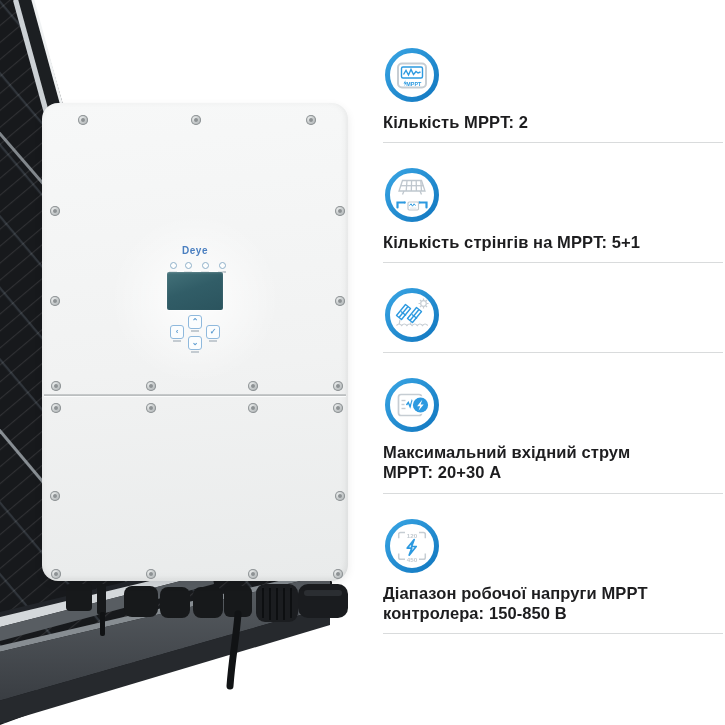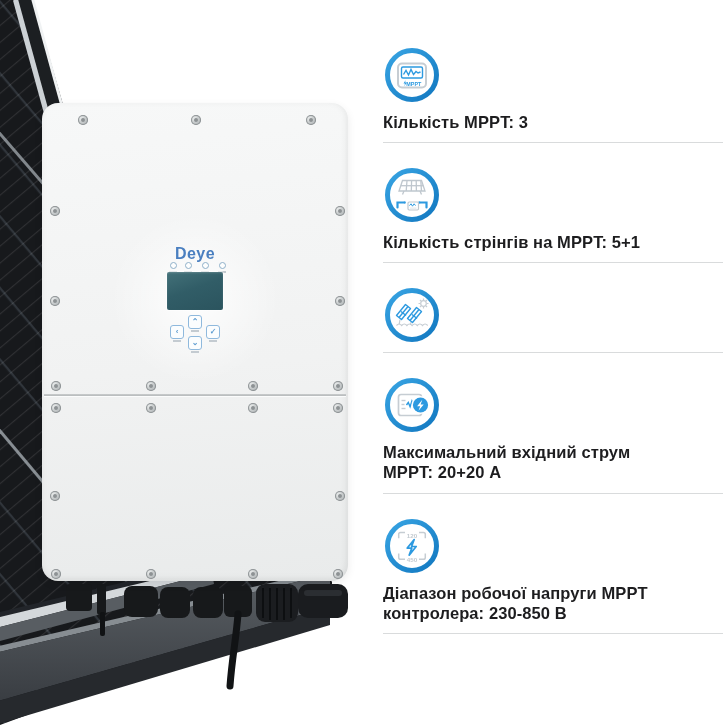--- a/index.html
+++ b/index.html
@@ -18,21 +18,21 @@
         background:linear-gradient(#c9cccd,#b6babb);}
   .seam::after{content:"";position:absolute;left:0;right:0;top:2px;height:1px;background:#fbfcfc;}
   .screw{position:absolute;width:10px;height:10px;border-radius:50%;
          background:radial-gradient(circle at 35% 35%,#eceeee 0%,#c6cacb 45%,#9fa4a6 100%);
          box-shadow:inset 0 0 0 1px rgba(130,135,138,0.8);}
   .screw::after{content:"";position:absolute;left:3px;top:3px;width:4px;height:4px;border-radius:50%;
          background:#8d9294;}
   .halo{position:absolute;left:68px;top:110px;width:170px;height:170px;border-radius:50%;
         background:radial-gradient(circle,rgba(255,255,255,0.9) 0%,rgba(255,255,255,0) 70%);}
   .brand{position:absolute;left:0;top:142px;width:100%;text-align:center;
-         color:#4a7fc0;font-size:16px;font-weight:700;letter-spacing:0.5px;}
+         color:#4a7fc0;font-size:10px;font-weight:700;letter-spacing:0.5px;}
   .led{position:absolute;top:159px;width:5px;height:5px;border-radius:50%;
        border:1px solid #8fb0c9;background:#fdfefe;}
   .led::after{content:"";position:absolute;left:-2px;top:8px;width:8px;height:2px;background:#c2c9ce;}
   .lcd{position:absolute;left:125px;top:169px;width:56px;height:38px;border-radius:2px;
        background:linear-gradient(160deg,#437179 0%,#315d67 45%,#2b545e 100%);
        box-shadow:0 0 0 1px rgba(255,255,255,0.55), inset 0 1px 2px rgba(255,255,255,0.18);}
   .dbtn{position:absolute;width:12px;height:12px;border:1px solid #8fb9dd;border-radius:3px;
         background:#fbfdfe;color:#5e9cd0;font-size:8px;line-height:11px;text-align:center;font-weight:700;}
   .dbtn::after{content:"";position:absolute;left:2px;top:14px;width:8px;height:1.5px;background:#c4cbd1;}
 
@@ -159,21 +159,21 @@
 
     <div class="spec">
       <svg class="badge" viewBox="0 0 56 56">
         <circle cx="28" cy="28" r="24.5" fill="#ffffff" stroke="url(#rg)" stroke-width="5"></circle>
         <rect x="14" y="16.5" width="28" height="24" rx="4" fill="#fff" stroke="#c6cdd3" stroke-width="2"></rect>
         <rect x="17.5" y="20" width="21" height="11" rx="1.5" fill="#fff" stroke="#2d9ae0" stroke-width="1.4"></rect>
         <path d="M19.5 27.5 L22 23.5 24.5 28 27 22.5 29.5 27.5 32 24.5 34 26 36.5 25" stroke="#2d9ae0" stroke-width="1.4" fill="none"></path>
         <path d="M21.5 33.2 l-2 3.2 h1.6 l-0.9 2.8 2.6-3.6 h-1.6 z" fill="#2d9ae0"></path>
         <text x="29.8" y="38.6" font-size="5.4" fill="#2d9ae0" text-anchor="middle">MPPT</text>
       </svg>
-      <div class="spec-label">Кількість MPPT: 3</div>
+      <div class="spec-label">Кількість MPPT: 2</div>
       <div class="divider"></div>
     </div>
 
     <div class="spec">
       <svg class="badge" viewBox="0 0 56 56">
         <circle cx="28" cy="28" r="24.5" fill="#ffffff" stroke="url(#rg)" stroke-width="5"></circle>
         <g stroke="#bfc7ce" stroke-width="1.3" fill="#fff">
           <path d="M18.5 13.5 h19 l3.5 10.5 h-26 z"></path>
           <line x1="23" y1="13.5" x2="22.2" y2="24"></line>
             <line x1="27.6" y1="13.5" x2="27.3" y2="24"></line>
@@ -236,36 +236,36 @@
           <line x1="17.5" y1="23.5" x2="21.5" y2="23.5"></line>
           <line x1="17.5" y1="27.5" x2="20.5" y2="27.5"></line>
           <line x1="17.5" y1="31.5" x2="21.5" y2="31.5"></line>
         </g>
         <path d="M22.5 28 l1.8-2.6 1.8 4.4 1.8-5.6 1.8 4.6 1.6-2.4" stroke="#2d9ae0" stroke-width="1.4" fill="none"></path>
         <circle cx="36.5" cy="28" r="9" fill="#fff"></circle>
         <circle cx="36.5" cy="28" r="7.6" fill="#2d9ae0"></circle>
         <path d="M38.3 22.8 l-5.2 6.4 h3.1 l-1.7 4.6 5.2-6.4 h-3.1 z" fill="#ffffff"></path>
       </svg>
       <div class="spec-label">Максимальний вхідний струм
-MPPT: 20+20 А</div>
+MPPT: 20+30 А</div>
       <div class="divider"></div>
     </div>
 
     <div class="spec">
       <svg class="badge" viewBox="0 0 56 56">
         <circle cx="28" cy="28" r="24.5" fill="#ffffff" stroke="url(#rg)" stroke-width="5"></circle>
         <g stroke="#c6cdd3" stroke-width="1.5" fill="none">
           <path d="M21 14.5 h-4.5 q-1.8 0-1.8 1.8 v4"></path>
           <path d="M35 14.5 h4.5 q1.8 0 1.8 1.8 v4"></path>
           <path d="M14.7 35.5 v4 q0 1.8 1.8 1.8 h4.5"></path>
           <path d="M41.3 35.5 v4 q0 1.8-1.8 1.8 h-4.5"></path>
         </g>
         <text x="28" y="19.8" font-size="6.2" fill="#c3cad0" text-anchor="middle">120</text>
         <text x="28" y="44.4" font-size="6.2" fill="#c3cad0" text-anchor="middle">450</text>
         <path d="M30.2 21.5 l-7 8.6 h4.6 l-2.6 7 7-8.6 h-4.6 z" stroke="#2d9ae0" stroke-width="1.7" fill="#fff" stroke-linejoin="round"></path>
       </svg>
       <div class="spec-label">Діапазон робочої напруги MPPT
-контролера: 230-850 В</div>
+контролера: 150-850 В</div>
       <div class="divider"></div>
     </div>
 
   </div>
 </div>
 
 </body></html>

